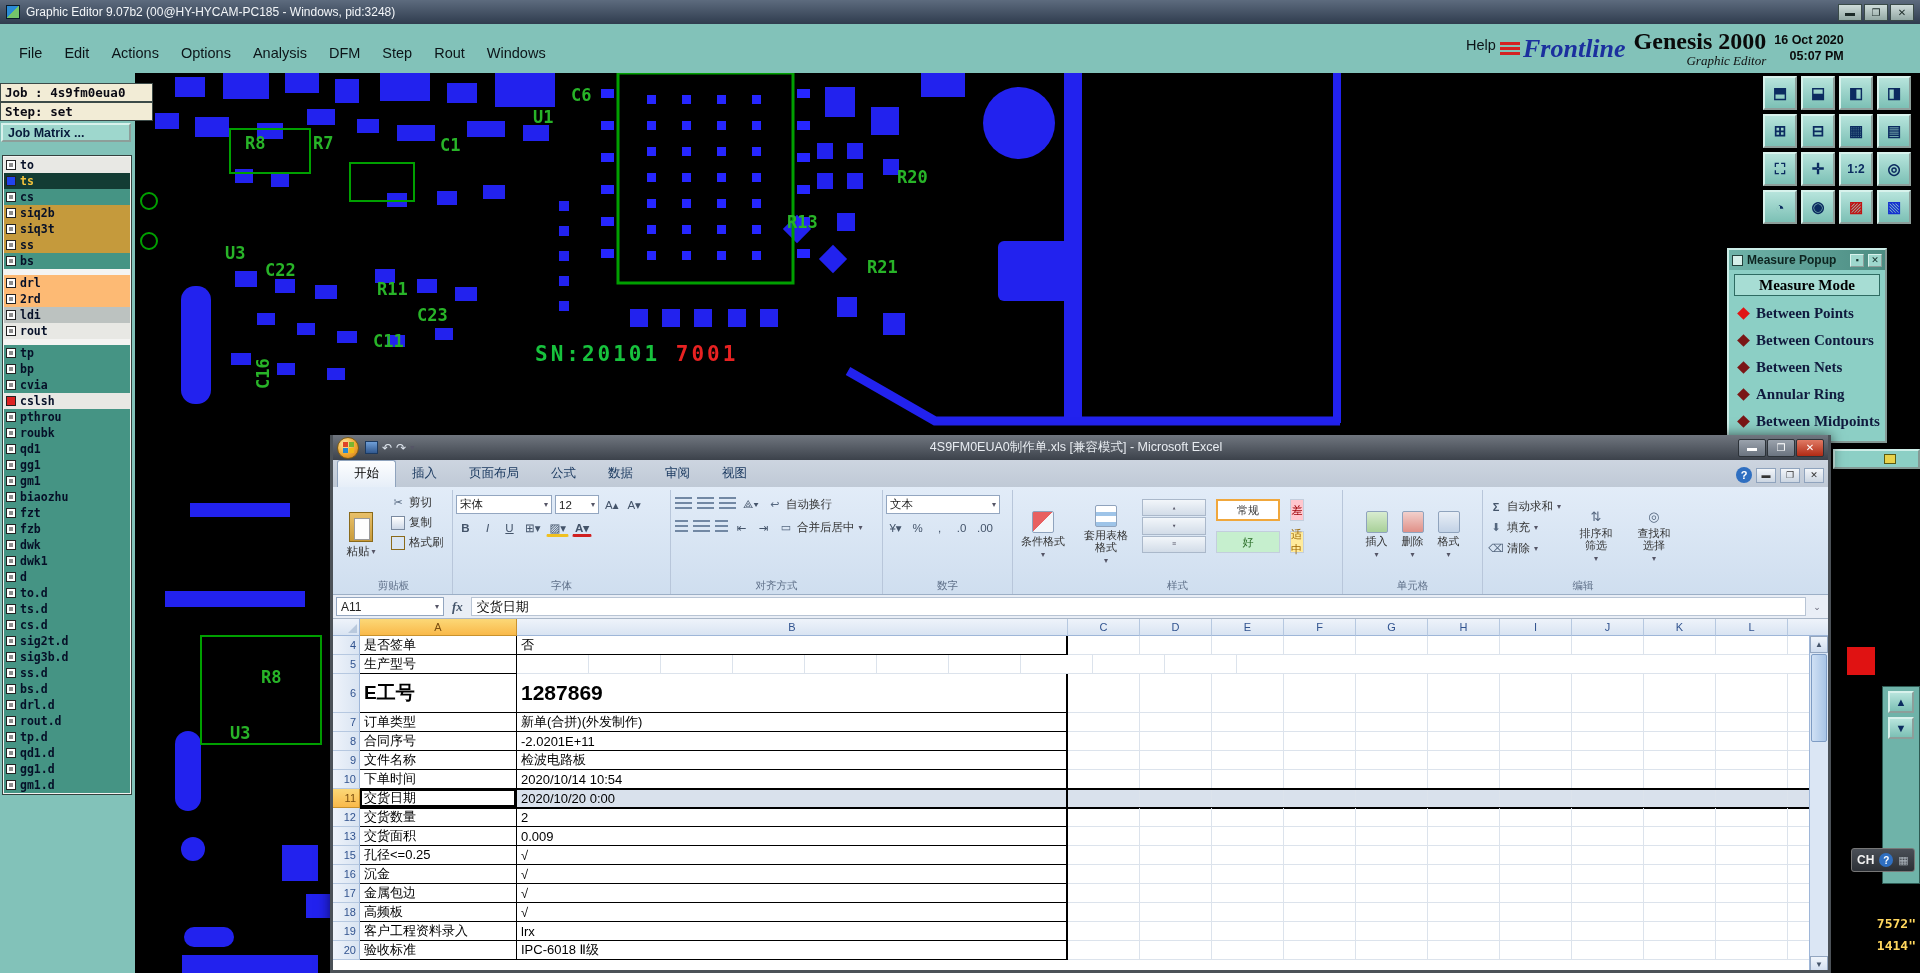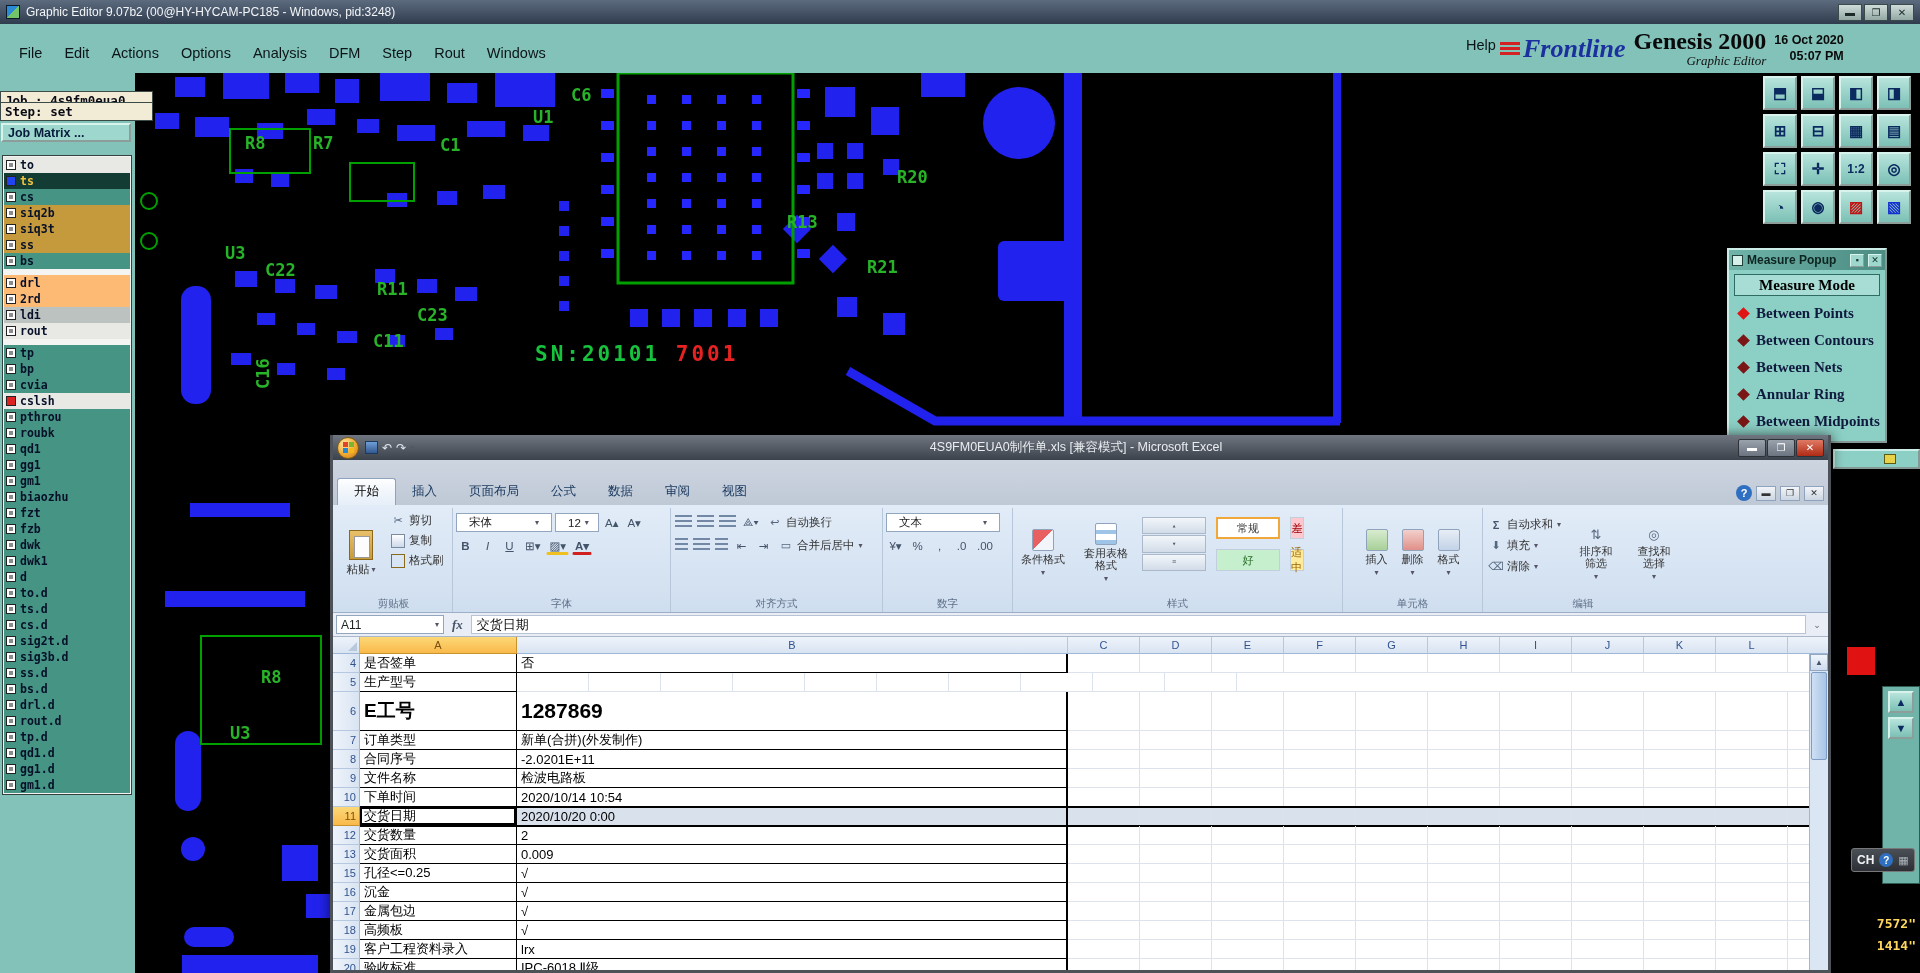--- a/index.html
+++ b/index.html
@@ -114,21 +114,21 @@
   .orb-core i:nth-child(1){background:#e04428;} .orb-core i:nth-child(2){background:#7ab530;}
   .orb-core i:nth-child(3){background:#2888cf;} .orb-core i:nth-child(4){background:#f5b817;}
   .qat { display:flex; align-items:center; gap:4px; margin-left:6px; color:#dfe6ee; font-size:12px; }
   .qat .disk { width:13px; height:13px; background:linear-gradient(#6f9fd8,#32598f); border:1px solid #1c3a60; }
   .xl-title-text { flex:1; text-align:center; color:#e9edf2; font-size:12.5px; }
   .xl-winbtns { display:flex; gap:1px; }
   .xl-winbtn { width:28px; height:18px; border:1px solid #2c3238; border-radius:2px;
     background:linear-gradient(#9aa2ac,#6b7480); color:#fff; font-size:10px; display:flex; align-items:center; justify-content:center; }
   .xl-winbtn.close { background:linear-gradient(#e07a64,#b02a14); }
 
-  .xl-tabs { height:45px; background:linear-gradient(#cdd5e0,#bfc9d6); display:flex; align-items:flex-end; padding:0 4px; }
+  .xl-tabs { height:27px; background:linear-gradient(#cdd5e0,#bfc9d6); display:flex; align-items:flex-end; padding:0 4px; }
   .xtab { padding:4px 16px 5px; font-size:12.5px; color:#17365d; }
   .xtab.active { background:linear-gradient(#fdfeff,#e6eef8); border:1px solid #8fa3bd; border-bottom:none;
     border-radius:3px 3px 0 0; color:#000; }
   .xl-tab-right { margin-left:auto; display:flex; align-items:center; gap:4px; padding-bottom:4px; }
   .help-circ { width:16px; height:16px; border-radius:50%; background:#2f6fc1; color:#fff; font-weight:bold;
     font-size:11px; display:flex; align-items:center; justify-content:center; }
   .wb-btn { width:20px; height:15px; background:linear-gradient(#f2f5f9,#ccd6e2); border:1px solid #8fa3bd;
     font-size:9px; color:#333; display:flex; align-items:center; justify-content:center; }
 
   .ribbon { height:108px; background:linear-gradient(#e2ecf8,#cfdeef); border-bottom:1px solid #9cafc6;
@@ -143,21 +143,21 @@
   .pl { font-size:11.5px; color:#333; display:flex; gap:2px; align-items:center; }
   .dd { font-size:8px; color:#556; }
   .vcol { display:flex; flex-direction:column; justify-content:flex-start; gap:3px; padding-top:3px; }
   .rbtn { display:flex; align-items:center; gap:4px; font-size:11.5px; color:#333; padding:1px 3px; border-radius:2px; }
   .gi { width:14px; height:14px; display:flex; align-items:center; justify-content:center; font-size:11px; color:#55677f; }
   .mi-copy { background:linear-gradient(#ffffff,#cdd8e8); border:1px solid #7a8aa0; }
   .mi-brush { background:linear-gradient(#f2dc9a,#c8a câ€¦44); border:1px solid #8a6a1a; }
   .rg-col { display:flex; flex-direction:column; gap:4px; padding-top:4px; }
   .hrow { display:flex; gap:3px; align-items:center; }
   .combo { background:#fff; border:1px solid #93a6c0; height:19px; display:flex; align-items:center;
-    font-size:11.5px; color:#222; padding:0 12px; gap:4px; }
+    font-size:11.5px; color:#222; padding:0 3px; gap:4px; }
   .sbtn { min-width:19px; height:19px; border:1px solid transparent; border-radius:2px; font-size:11.5px;
     color:#44546a; display:flex; align-items:center; justify-content:center; padding:0 2px; }
   .sbtn.bold{font-weight:bold;} .sbtn.it{font-style:italic;} .sbtn.un{text-decoration:underline;}
   .fontc { border-bottom:3px solid #d02020; height:16px; margin-top:3px; font-weight:bold; }
   .fillc { border-bottom:3px solid #f0c020; height:16px; margin-top:3px; }
   .lni { width:17px; height:15px; background:repeating-linear-gradient(#7288a4 0 2px, transparent 2px 5px); margin:2px 1px; }
   .lni.short { background:repeating-linear-gradient(#7288a4 0 2px, transparent 2px 5px); width:13px; }
   .bigbtn { display:flex; flex-direction:column; align-items:center; justify-content:center; gap:2px;
     font-size:11px; color:#333; padding:2px 5px; border-radius:3px; text-align:center; line-height:1.15; }
   .bb-ico { width:22px; height:22px; border:1px solid #8fa3bd; border-radius:2px; }
@@ -405,21 +405,21 @@
         <div class="gen-sub">Graphic Editor</div>
       </span>
       <span class="dt-block">
         <div>16 Oct 2020</div>
         <div>05:07 PM</div>
       </span>
     </div>
   </div>
 
   <div class="left-panel">
-    <div class="info-box" style="top:20px">Job : 4s9fm0eua0</div>
+    <div class="info-box" style="top:12px">Job : 4s9fm0eua0</div>
     <div class="info-box" style="top:31px">Step: set</div>
     <div class="matrix-btn">Job Matrix ...</div>
     <div class="layer-list" id="layer-list">
         <div class="layer-row L-light">
           <span class="layer-check"></span>
           <span class="layer-name">to</span>
         </div>
         <div class="layer-row L-active">
           <span class="layer-check chk-blue"></span>
           <span class="layer-name">ts</span>

